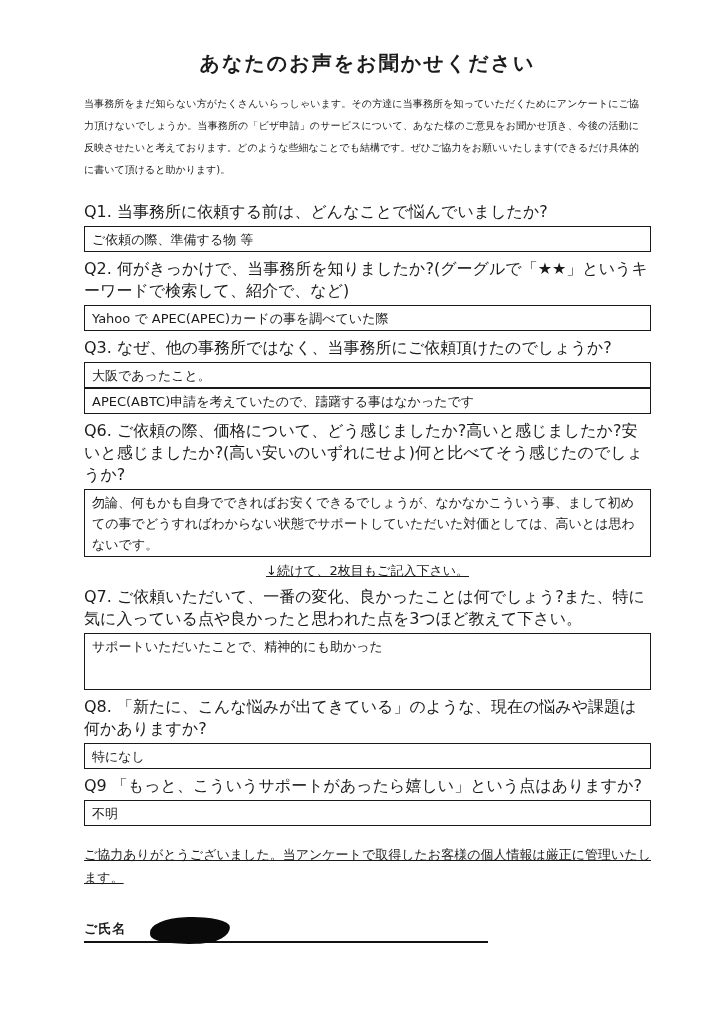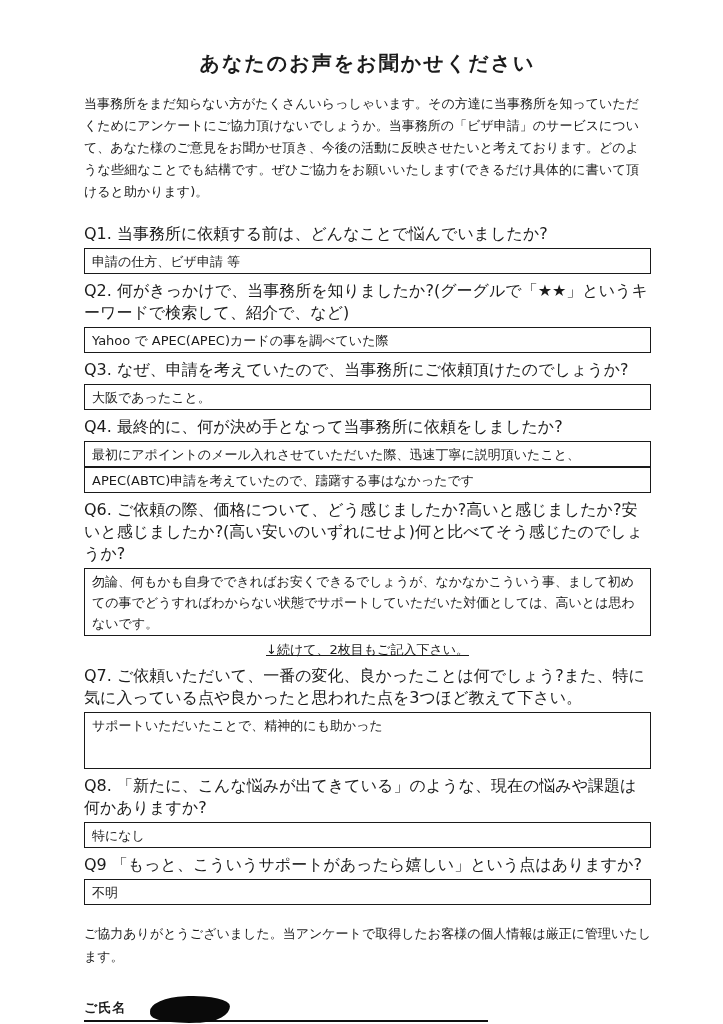--- a/index.html
+++ b/index.html
@@ -22,21 +22,21 @@
     width: 567px;
   }
   .title {
     text-align: center;
     font-size: 20px;
     font-weight: bold;
     letter-spacing: 2px;
     margin: 0 0 16px 0;
   }
   .intro {
-    font-size: 13px;
+    font-size: 10px;
     line-height: 22px;
     margin: 0 12px 20px 0;
     text-align: justify;
   }
   .q-block { margin: 0; }
   .q-label {
     font-size: 16px;
     line-height: 22px;
     margin: 6px 0 3px 0;
   }
@@ -53,20 +53,21 @@
     font-size: 13px;
     font-weight: normal;
     text-decoration: underline;
     margin: 5px 0 2px 0;
   }
   .closing {
     font-size: 13px;
     line-height: 23px;
     margin: 17px 0 0 0;
     text-align: justify;
+    text-decoration: underline;
   }
   .name-row {
     margin-top: 22px;
     width: 404px;
     border-bottom: 2px solid #111;
     height: 30px;
     position: relative;
     text-align: right;
   }
   .field-label {
@@ -95,44 +96,38 @@
 
 <div class="page">
 
   <h1 class="title">あなたのお声をお聞かせください</h1>
 
   <p class="intro">当事務所をまだ知らない方がたくさんいらっしゃいます。その方達に当事務所を知っていただくためにアンケートにご協力頂けないでしょうか。当事務所の「ビザ申請」のサービスについて、あなた様のご意見をお聞かせ頂き、今後の活動に反映させたいと考えております。どのような些細なことでも結構です。ぜひご協力をお願いいたします(できるだけ具体的に書いて頂けると助かります)。</p>
 
   <div class="q-block">
     <p class="q-label">Q1. 当事務所に依頼する前は、どんなことで悩んでいましたか?</p>
     <div class="a-box">
-      <span>申請の仕方、ビザ申請 等</span>
+      <span>ご依頼の際、準備する物 等</span>
     </div>
   </div>
 
   <div class="q-block">
     <p class="q-label">Q2. 何がきっかけで、当事務所を知りましたか?(グーグルで「★★」というキーワードで検索して、紹介で、など)</p>
     <div class="a-box">
       <span>Yahoo で APEC(APEC)カードの事を調べていた際</span>
     </div>
   </div>
 
   <div class="q-block">
-    <p class="q-label">Q3. なぜ、申請を考えていたので、当事務所にご依頼頂けたのでしょうか?</p>
+    <p class="q-label">Q3. なぜ、他の事務所ではなく、当事務所にご依頼頂けたのでしょうか?</p>
     <div class="a-box">
       <span>大阪であったこと。</span>
     </div>
   </div>
 
-  <div class="q-block">
-    <p class="q-label">Q4. 最終的に、何が決め手となって当事務所に依頼をしましたか?</p>
-    <div class="a-box">
-      <span>最初にアポイントのメール入れさせていただいた際、迅速丁寧に説明頂いたこと、</span>
-    </div>
-  </div>
 
   <div class="q-block">
     <div class="a-box">
       <span>APEC(ABTC)申請を考えていたので、躊躇する事はなかったです</span>
     </div>
   </div>
 
   <div class="q-block">
     <p class="q-label">Q6. ご依頼の際、価格について、どう感じましたか?高いと感じましたか?安いと感じましたか?(高い安いのいずれにせよ)何と比べてそう感じたのでしょうか?</p>
     <div class="a-box">

